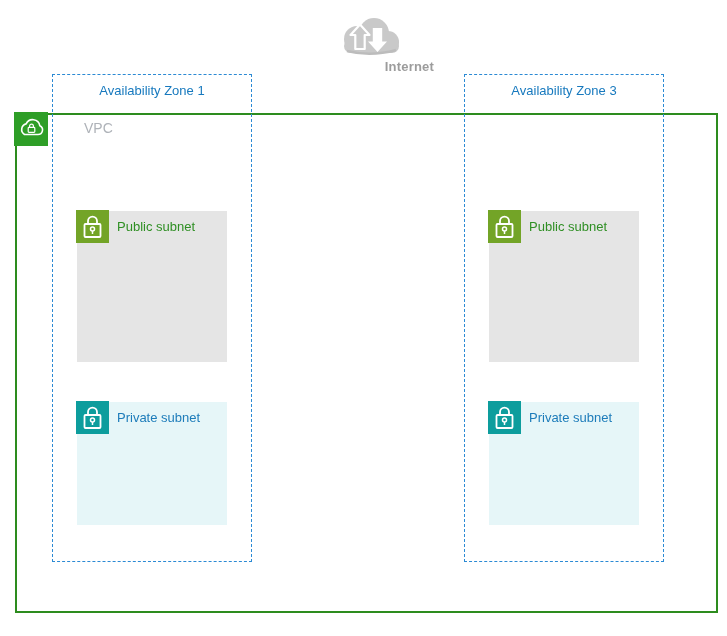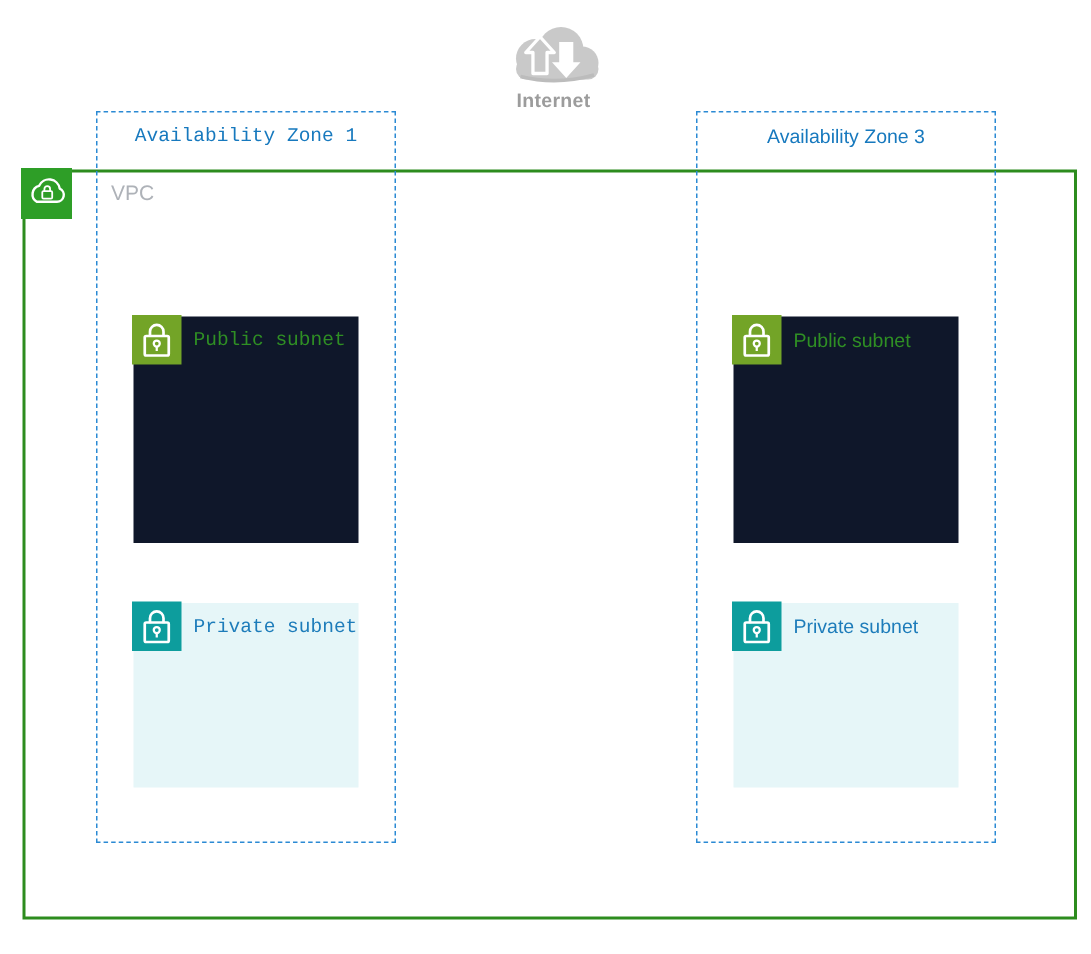--- a/index.html
+++ b/index.html
@@ -5,53 +5,53 @@
   * { box-sizing: border-box; margin: 0; padding: 0; }
   html, body { background: #ffffff; }
   body {
     width: 727px; height: 636px;
     font-family: "Liberation Sans", sans-serif;
     position: relative; overflow: hidden;
   }
   .canvas { position: absolute; inset: 0; }
 
   
-  .internet-group { position: absolute; left: 304px; top: 12px; width: 130px; text-align: center; }
+  .internet-group { position: absolute; left: 304px; top: 12px; width: 130px; text-align: right; }
   .internet-group svg { display: block; margin: 0 auto; }
   .internet-label { margin-top: 1px; font-size: 13px; font-weight: bold; color: #9C9C9C; letter-spacing: 0.2px; }
 
   
   .vpc-box {
     position: absolute; left: 15px; top: 113px; width: 703px; height: 500px;
     border: 2px solid #2D8C1E; background: transparent;
   }
   .vpc-icon {
     position: absolute; left: 14px; top: 112px; width: 34px; height: 34px;
     background: #2E9E27;
   }
   .vpc-label {
-    position: absolute; left: 74px; top: 119px; font-size: 14px;
+    position: absolute; left: 84px; top: 119px; font-size: 14px;
     color: #AEB2B8; line-height: 18px;
   }
 
   
   .az {
     position: absolute; top: 74px; width: 200px; height: 488px;
     border: 1.6px dashed #2B8AD4;
   }
-  .az.az1 { left: 64px; font-family: Liberation Mono, monospace; }
+  .az.az1 { left: 52px; }
   .az.az2 { left: 464px; }
   .az-label {
     position: absolute; top: 8px; left: 0; right: 0;
     text-align: center; font-size: 13px; color: #1779BE;
   }
 
   
   .subnet { position: absolute; left: 24px; width: 150px; }
-  .subnet.public  { top: 136px; height: 151px; background: #0f172a; }
+  .subnet.public  { top: 136px; height: 151px; background: #e5e5e5; }
   .subnet.private { top: 327px; height: 123px; background: #E6F6F8; padding-left: 23px; }
   .subnet-icon {
     position: absolute; left: -1px; top: -1px; width: 33px; height: 33px;
   }
   .subnet.public  .subnet-icon { background: #73A427; }
   .subnet.private .subnet-icon { background: #0D9D9D; }
   .subnet-label {
     position: absolute; left: 40px; top: 8px; font-size: 13px; line-height: 16px;
     white-space: nowrap;
   }

